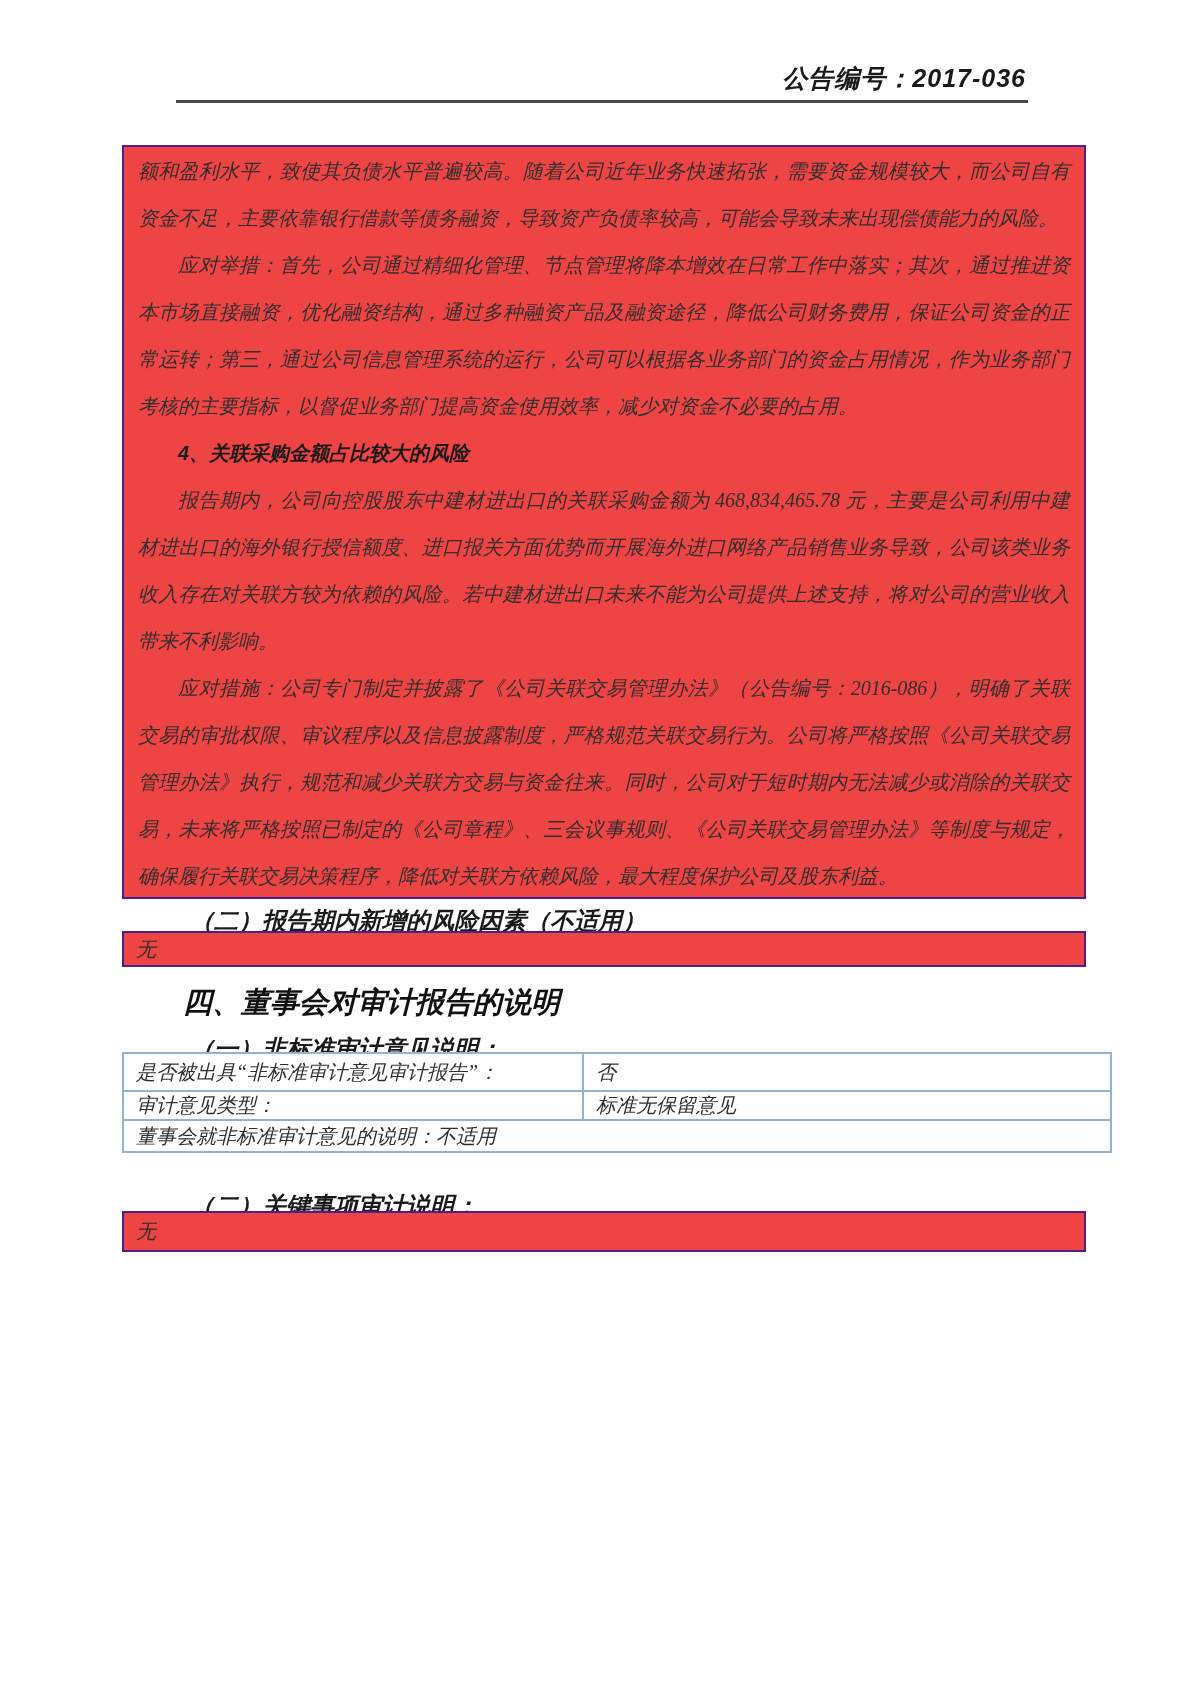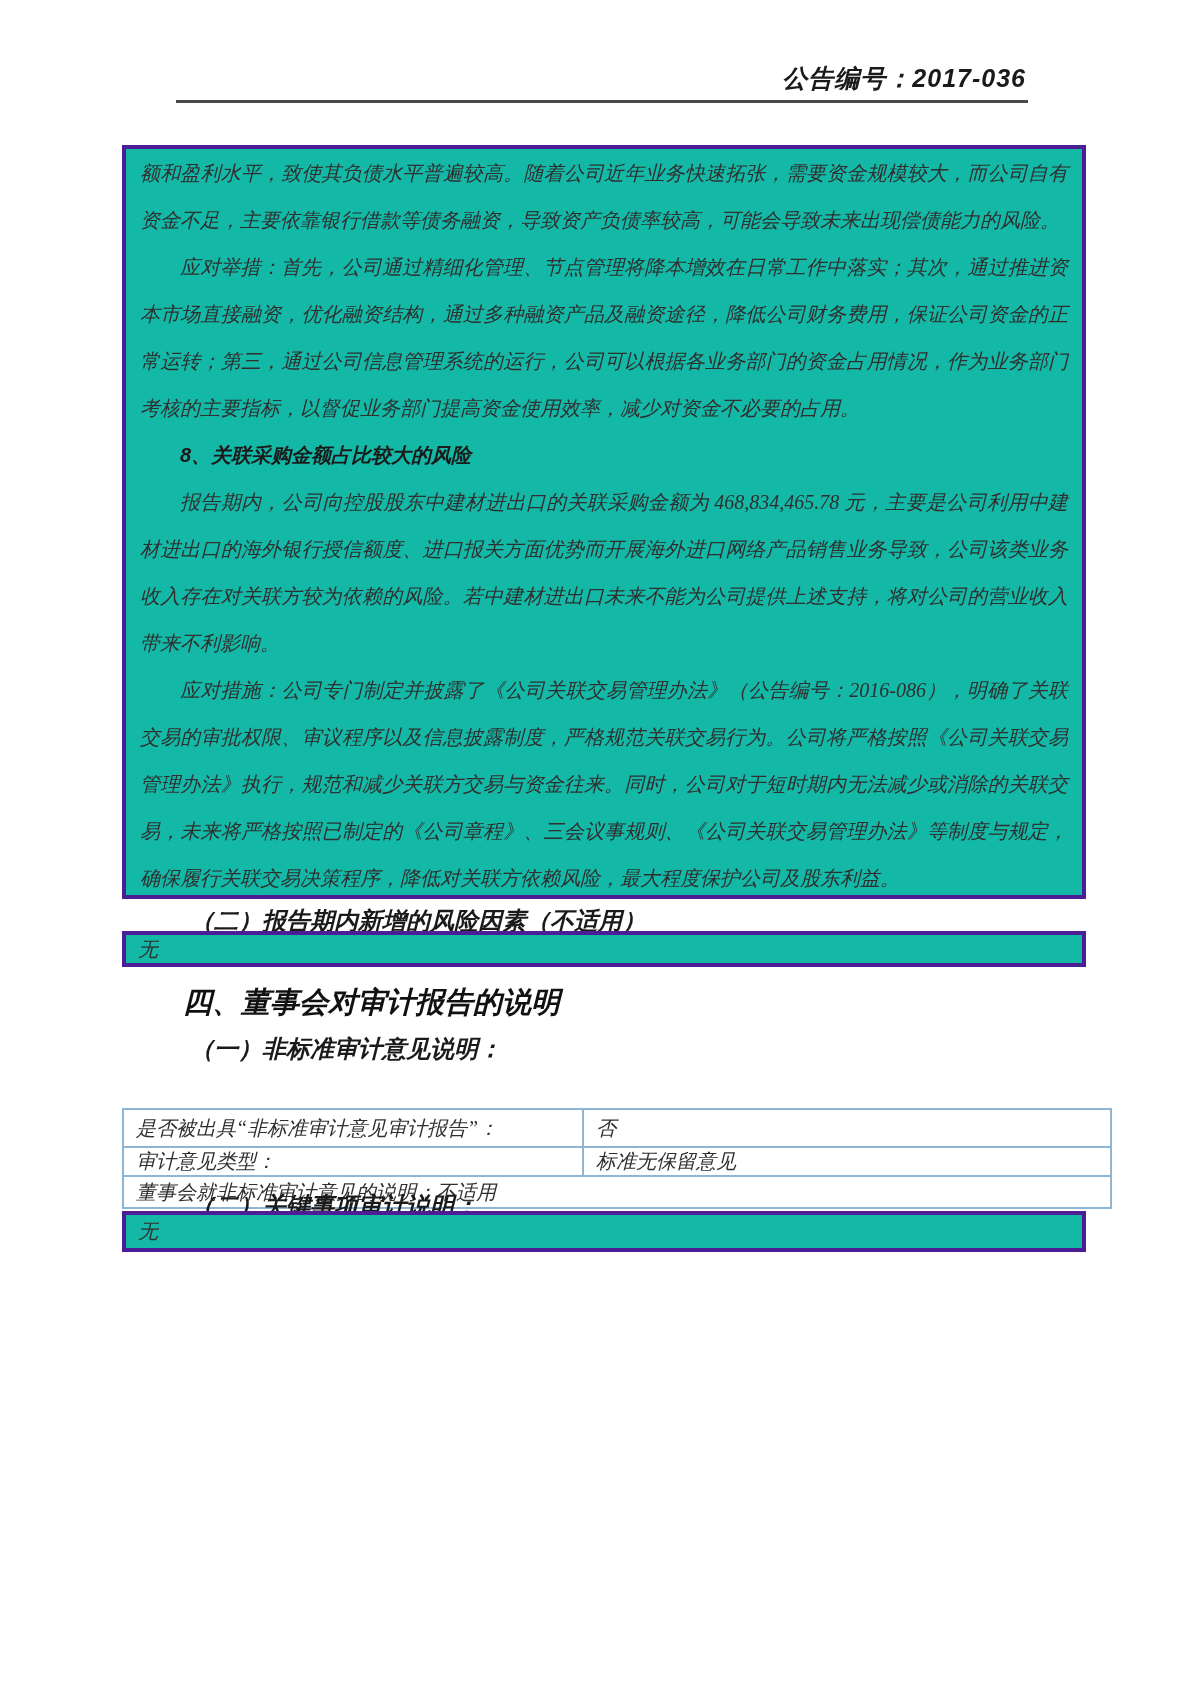--- a/index.html
+++ b/index.html
@@ -30,22 +30,22 @@
     top: 100px;
     left: 176px;
     width: 852px;
     height: 3px;
     background: #4a4a4a;
   }
   .blue-box {
     position: absolute;
     left: 122px;
     width: 964px;
-    border: 4px solid #4c1d95;
-    background: #14b8a6;
+    border: 2px solid #4c1d95;
+    background: #ef4444;
   }
   .risk-box {
     top: 145px;
     height: 754px;
     padding: 1px 14px 0 14px;
     overflow: hidden;
   }
   .risk-box p {
     font-size: 20px;
     line-height: 47px;
@@ -84,21 +84,21 @@
     align-items: center;
     padding-left: 12px;
     font-size: 20px;
     color: #2f2f2f;
   }
   .none-box-1 { top: 931px; height: 36px; }
   .none-box-2 { top: 1211px; height: 41px; }
   .audit-table {
     position: absolute;
     left: 122px;
-    top: 1108px;
+    top: 1052px;
     width: 990px;
     border-collapse: collapse;
     font-size: 20px;
     color: #2f2f2f;
     table-layout: fixed;
   }
   .audit-table td {
     border: 2px solid #8fb5d5;
     padding: 0 0 0 12px;
     vertical-align: middle;
@@ -114,21 +114,21 @@
 
 <div class="page">
 
   <div class="announcement-no">公告编号：2017-036</div>
 
   <div class="header-rule"></div>
 
   <div class="blue-box risk-box">
     <p class="no-indent">额和盈利水平，致使其负债水平普遍较高。随着公司近年业务快速拓张，需要资金规模较大，而公司自有资金不足，主要依靠银行借款等债务融资，导致资产负债率较高，可能会导致未来出现偿债能力的风险。</p>
     <p>应对举措：首先，公司通过精细化管理、节点管理将降本增效在日常工作中落实；其次，通过推进资本市场直接融资，优化融资结构，通过多种融资产品及融资途径，降低公司财务费用，保证公司资金的正常运转；第三，通过公司信息管理系统的运行，公司可以根据各业务部门的资金占用情况，作为业务部门考核的主要指标，以督促业务部门提高资金使用效率，减少对资金不必要的占用。</p>
-    <p class="subhead">8、关联采购金额占比较大的风险</p>
+    <p class="subhead">4、关联采购金额占比较大的风险</p>
     <p>报告期内，公司向控股股东中建材进出口的关联采购金额为 468,834,465.78 元，主要是公司利用中建材进出口的海外银行授信额度、进口报关方面优势而开展海外进口网络产品销售业务导致，公司该类业务收入存在对关联方较为依赖的风险。若中建材进出口未来不能为公司提供上述支持，将对公司的营业收入带来不利影响。</p>
     <p>应对措施：公司专门制定并披露了《公司关联交易管理办法》（公告编号：2016-086），明确了关联交易的审批权限、审议程序以及信息披露制度，严格规范关联交易行为。公司将严格按照《公司关联交易管理办法》执行，规范和减少关联方交易与资金往来。同时，公司对于短时期内无法减少或消除的关联交易，未来将严格按照已制定的《公司章程》、三会议事规则、《公司关联交易管理办法》等制度与规定，确保履行关联交易决策程序，降低对关联方依赖风险，最大程度保护公司及股东利益。</p>
   </div>
 
   <div class="heading-2 h-new-risk">（二）报告期内新增的风险因素（不适用）</div>
 
   <div class="blue-box none-box none-box-1">
     <span>无</span>
   </div>
 

